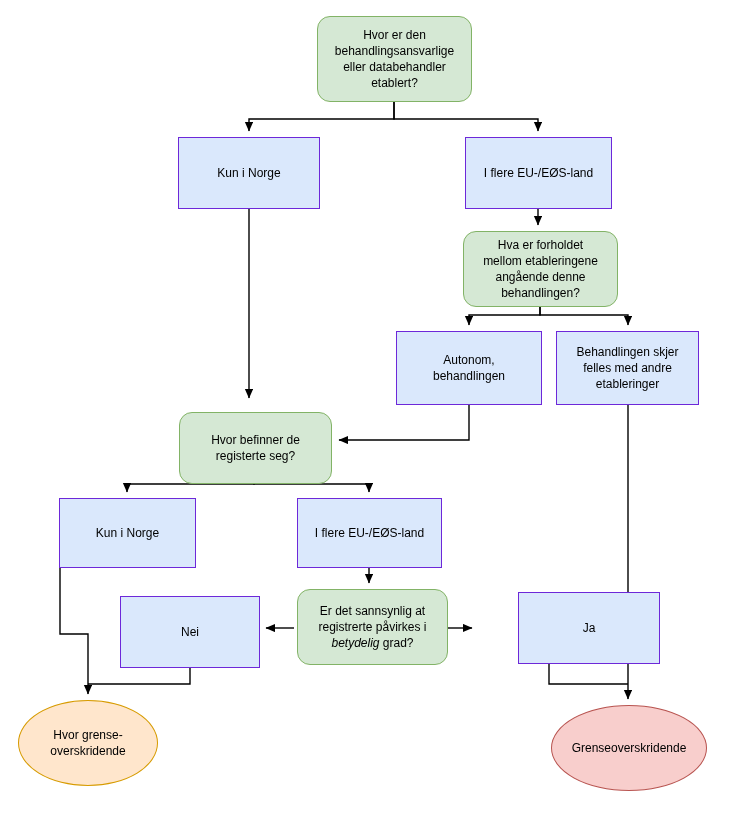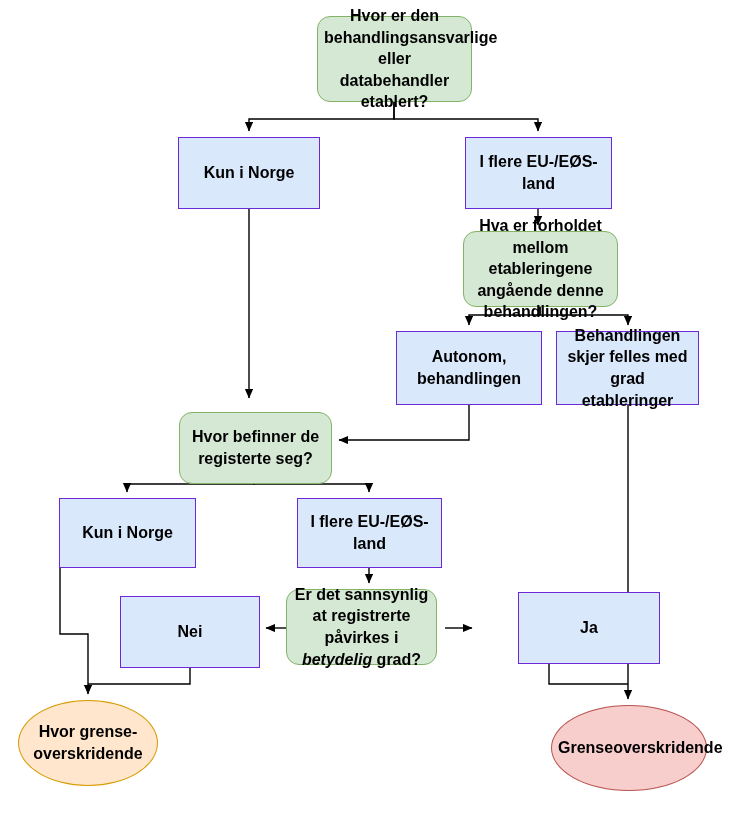--- a/index.html
+++ b/index.html
@@ -25,25 +25,24 @@
     height: 835px;
     pointer-events: none;
   }
   .node {
     position: absolute;
     box-sizing: border-box;
     display: flex;
     align-items: center;
     justify-content: center;
     text-align: center;
-    font-size: 16px;
+    font-size: 12px;
     line-height: 1.35;
     color: #000000;
-    padding: 2px 6px;
-    font-weight: bold;
+    padding: 2px 14px;
   }
   .node-green {
     background: #d5e8d4;
     border: 1px solid #82b366;
     border-radius: 13px;
   }
   .node-blue {
     background: #dae8fc;
     border: 1px solid #6d28d9;
     border-radius: 0;
@@ -157,36 +156,36 @@
 
   <div class="node node-green" style="left:463px; top:231px; width:155px; height:76px;">
     <span class="lbl">Hva er forholdet mellom etableringene angående denne behandlingen?</span>
   </div>
 
   <div class="node node-blue" style="left:396px; top:331px; width:146px; height:74px;">
     <span class="lbl">Autonom, behandlingen</span>
   </div>
 
   <div class="node node-blue" style="left:556px; top:331px; width:143px; height:74px;">
-    <span class="lbl">Behandlingen skjer felles med grad etableringer</span>
+    <span class="lbl">Behandlingen skjer felles med andre etableringer</span>
   </div>
 
   <div class="node node-green" style="left:179px; top:404px; width:153px; height:72px;margin-top:8px;">
     <span class="lbl">Hvor befinner de registerte seg?</span>
   </div>
 
   <div class="node node-blue" style="left:59px; top:498px; width:137px; height:70px;">
     <span class="lbl">Kun i Norge</span>
   </div>
 
   <div class="node node-blue" style="left:297px; top:498px; width:145px; height:70px;">
     <span class="lbl">I flere EU-/EØS-land</span>
   </div>
 
-  <div class="node node-green" style="left:286px; top:589px; width:151px; height:76px;">
+  <div class="node node-green" style="left:297px; top:589px; width:151px; height:76px;">
     <span class="lbl"><span>Er det sannsynlig at registrerte påvirkes i </span><span class="italic">betydelig</span><span> grad?</span></span>
   </div>
 
   <div class="node node-blue" style="left:120px; top:596px; width:140px; height:72px;">
     <span class="lbl">Nei</span>
   </div>
 
   <div class="node node-blue" style="left:478px; top:592px; width:142px; height:72px;margin-left:40px;">
     <span class="lbl">Ja</span>
   </div>

